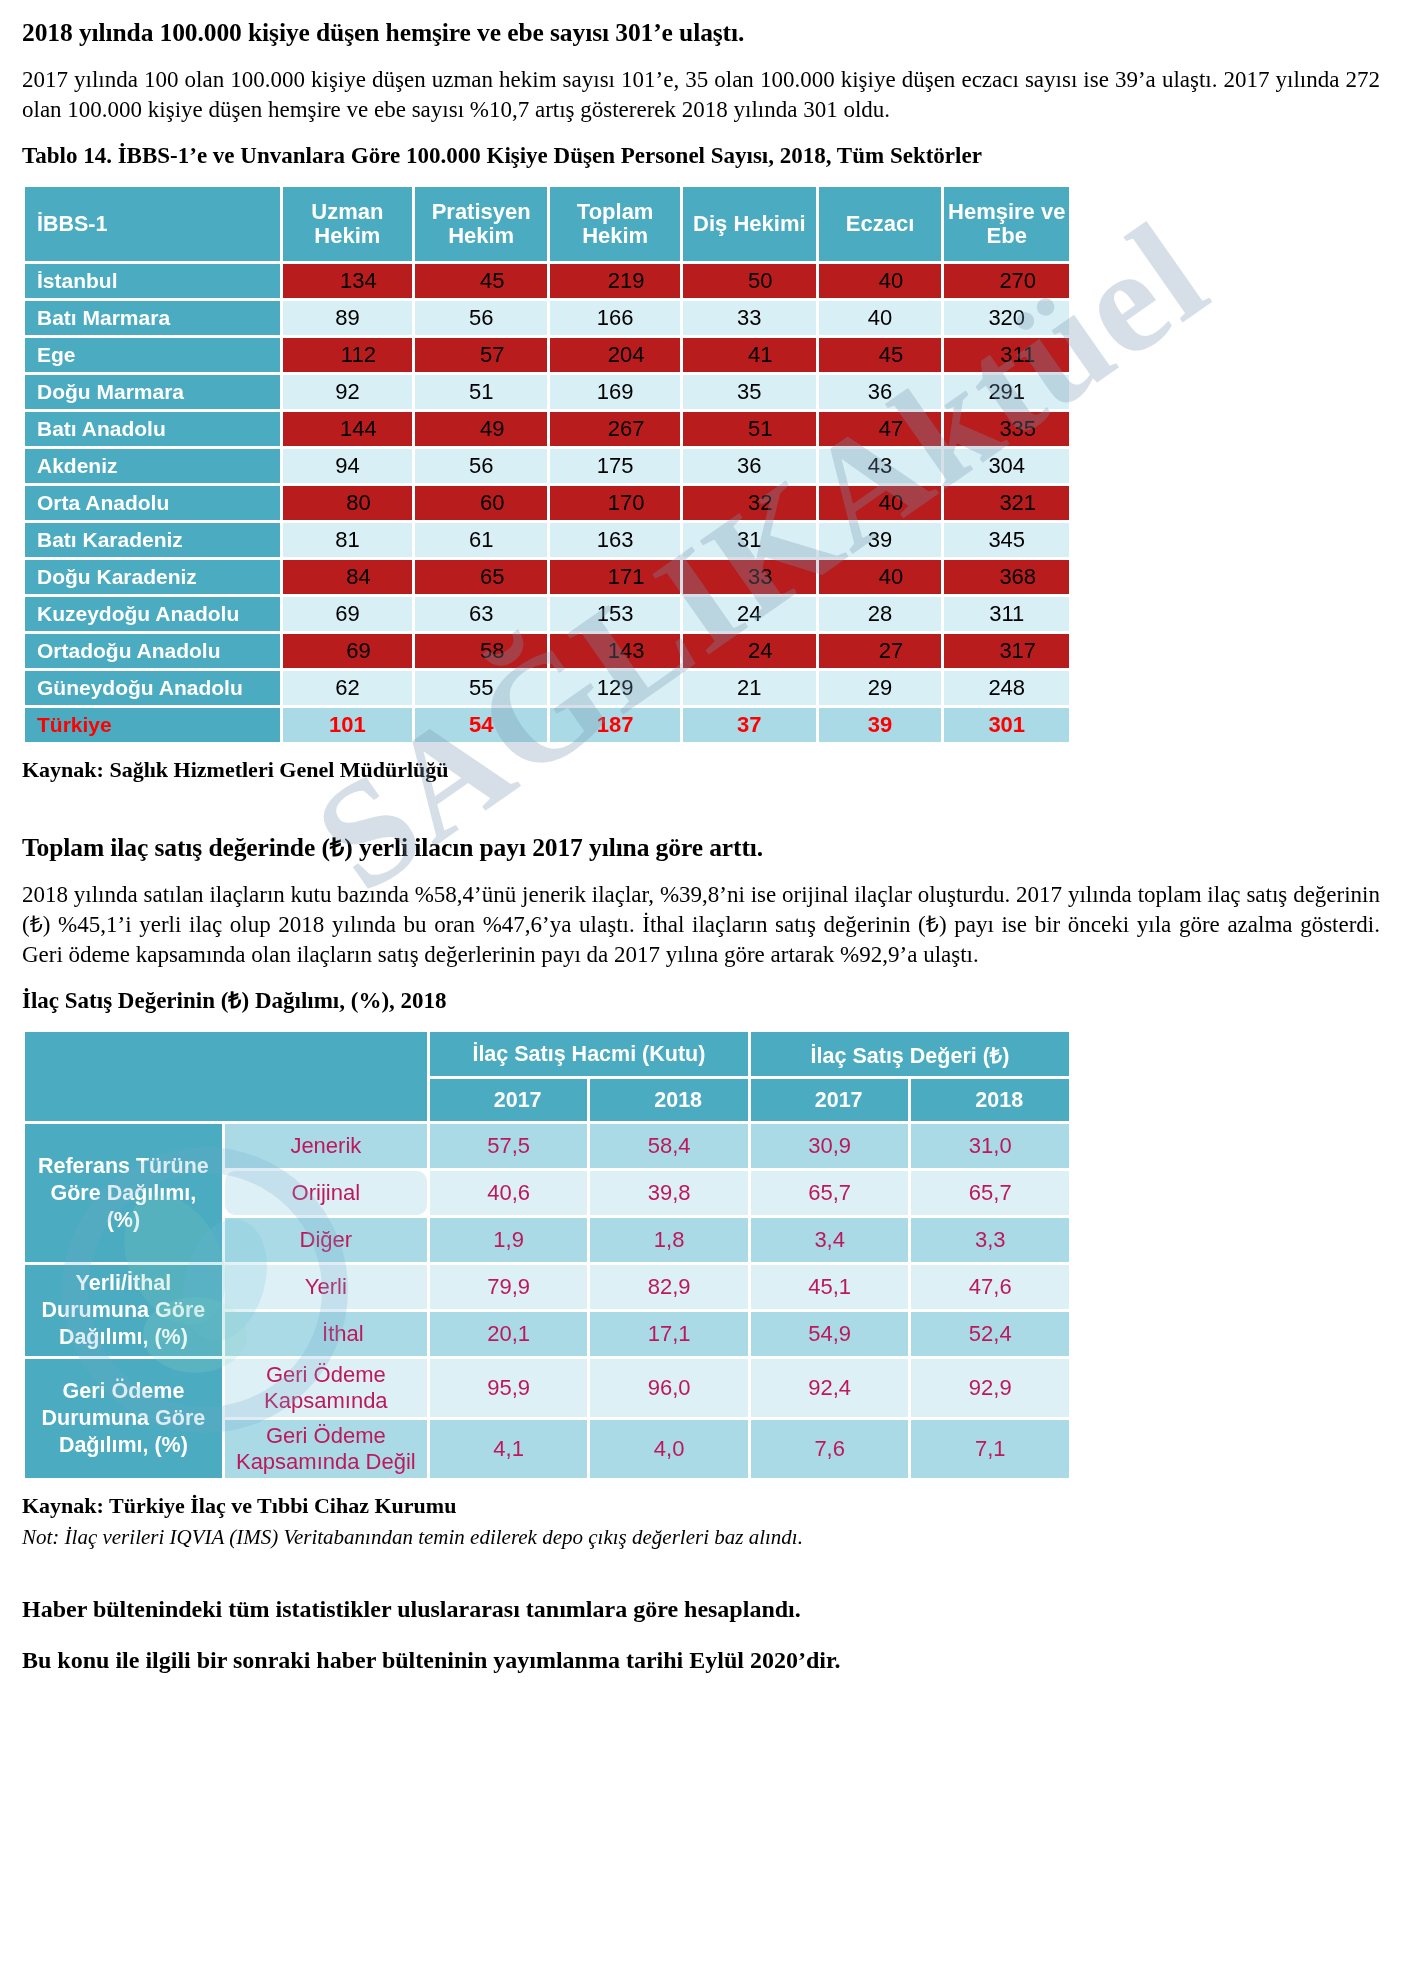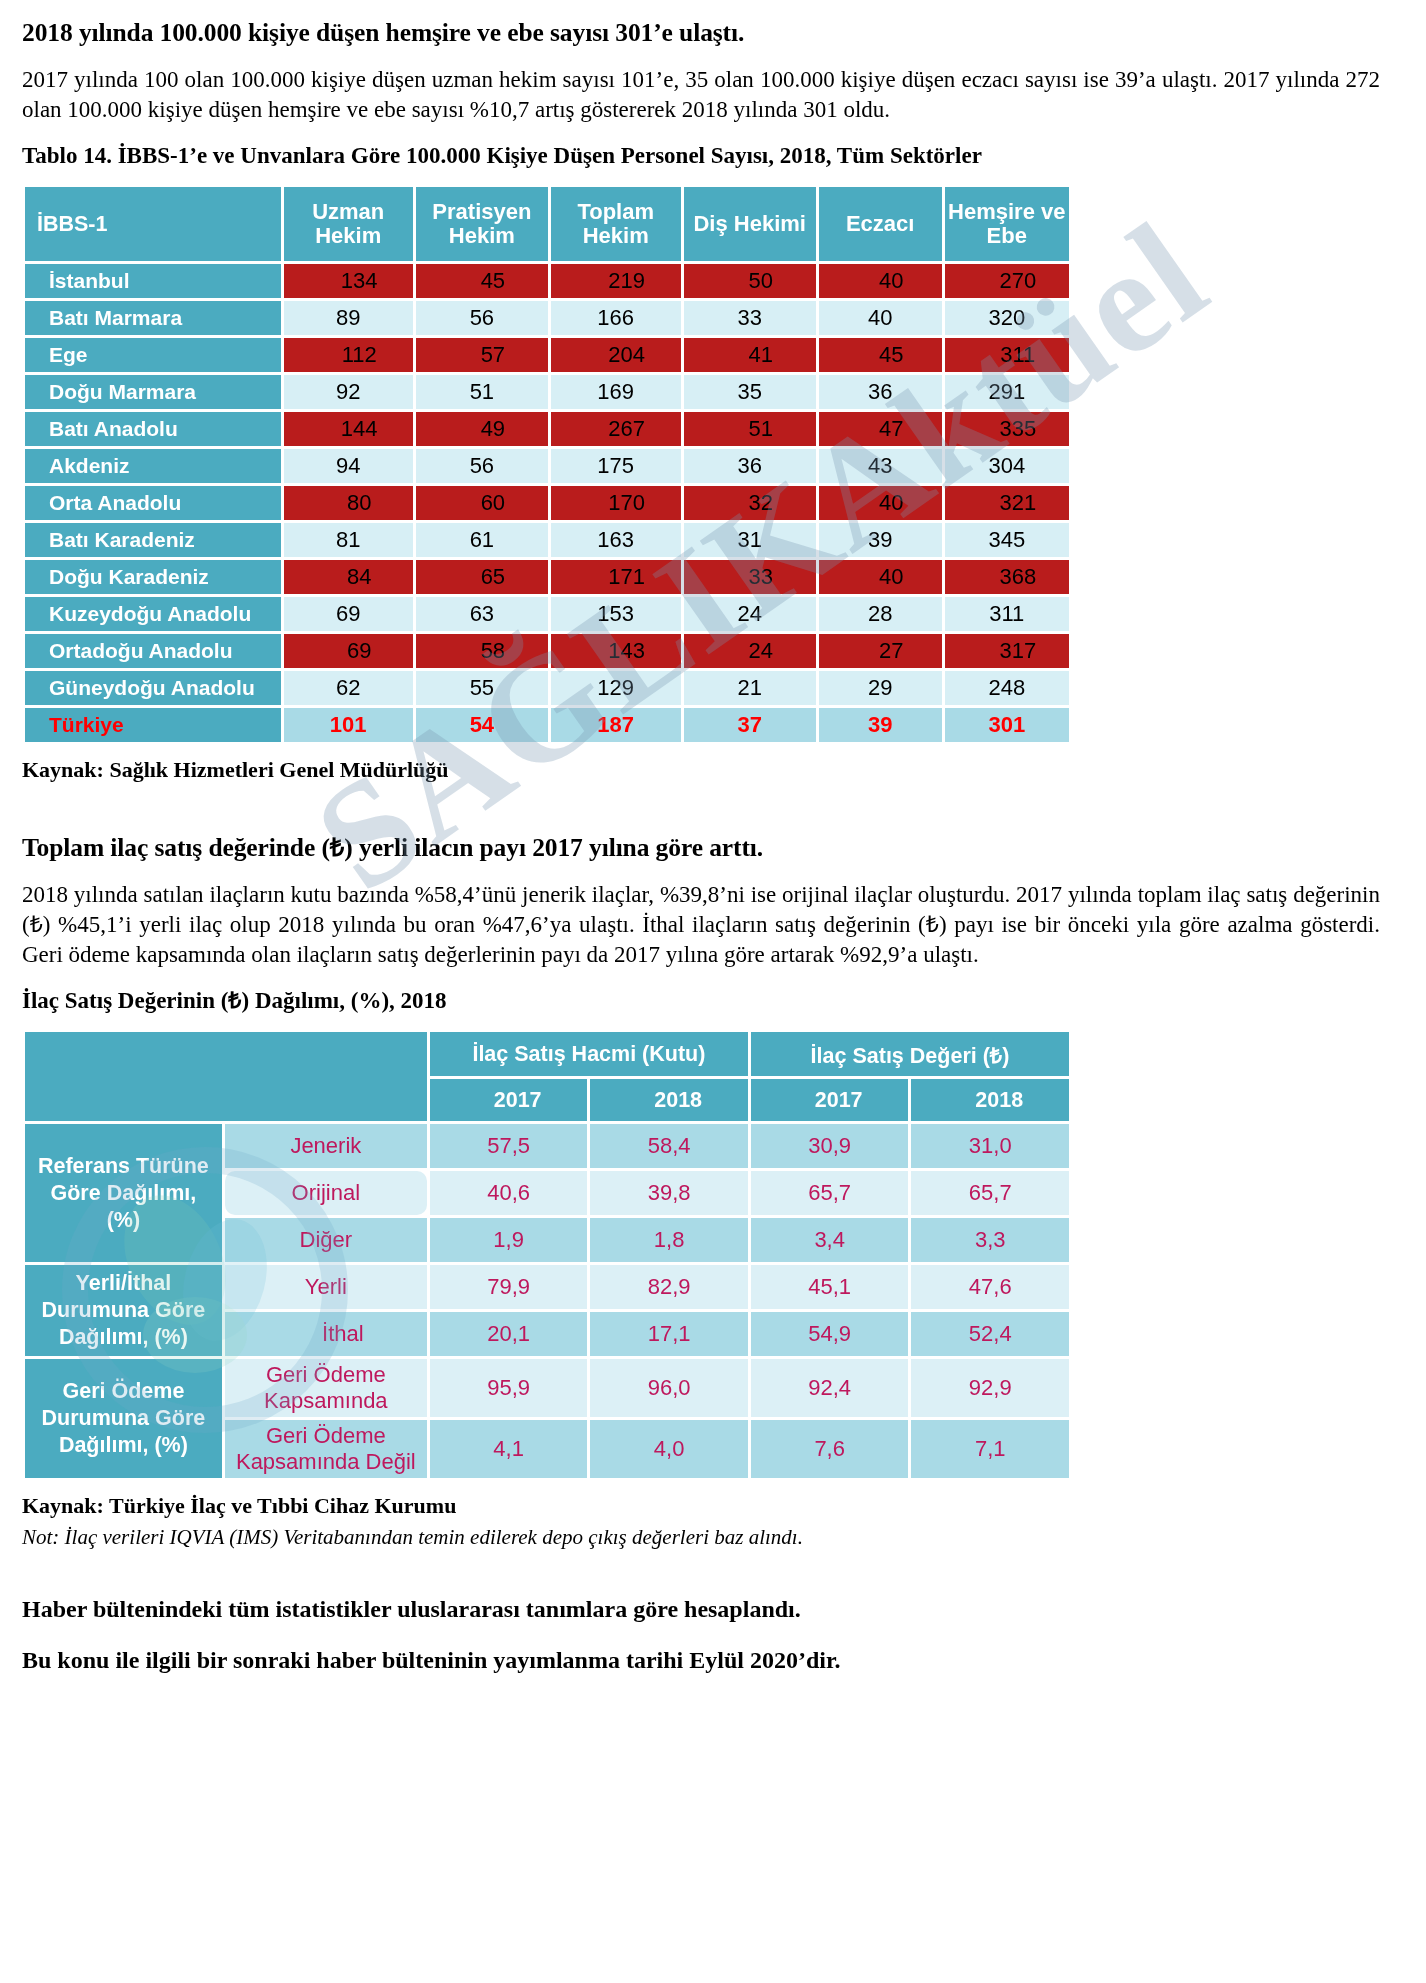--- a/index.html
+++ b/index.html
@@ -109,21 +109,21 @@
   #tbl14 thead th.hdr-first {
     text-align: left;
     padding-left: 12px;
     font-size: 21.5px;
   }
   #tbl14 td.rowlabel {
     background: #4BABC0;
     color: #ffffff;
     font-weight: bold;
     text-align: left;
-    padding-left: 24px;
+    padding-left: 12px;
     white-space: nowrap;
   }
   #tbl14 tbody tr.odd td.val { background: #b91c1c; padding-left: 22px; }
   #tbl14 tbody tr.even td.val { background: #D7EFF5; }
   #tbl14 td.val { color: #000000; font-size: 22px; }
   #tbl14 tr.total td.rowlabel { color: #FF0000; }
   #tbl14 tr.total td.val { background: #A9DAE6; color: #FF0000; font-weight: bold; font-size: 22px; }
 
   
   #tbl15 { width: 1050px; }

